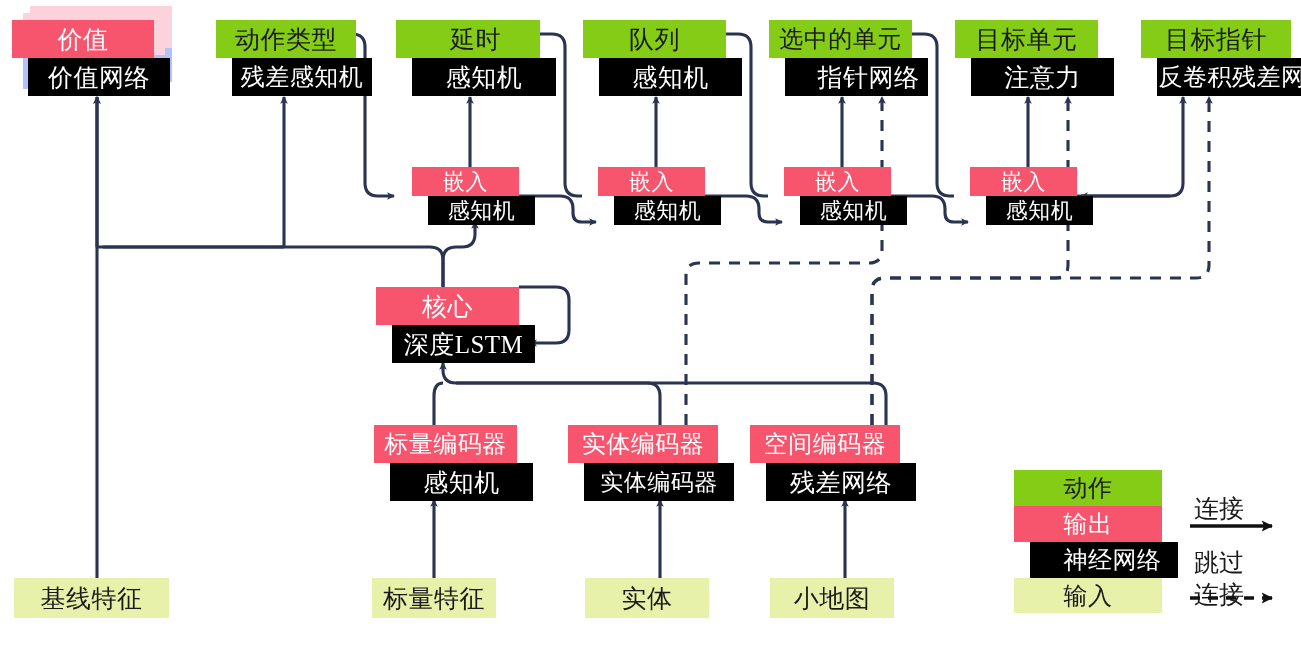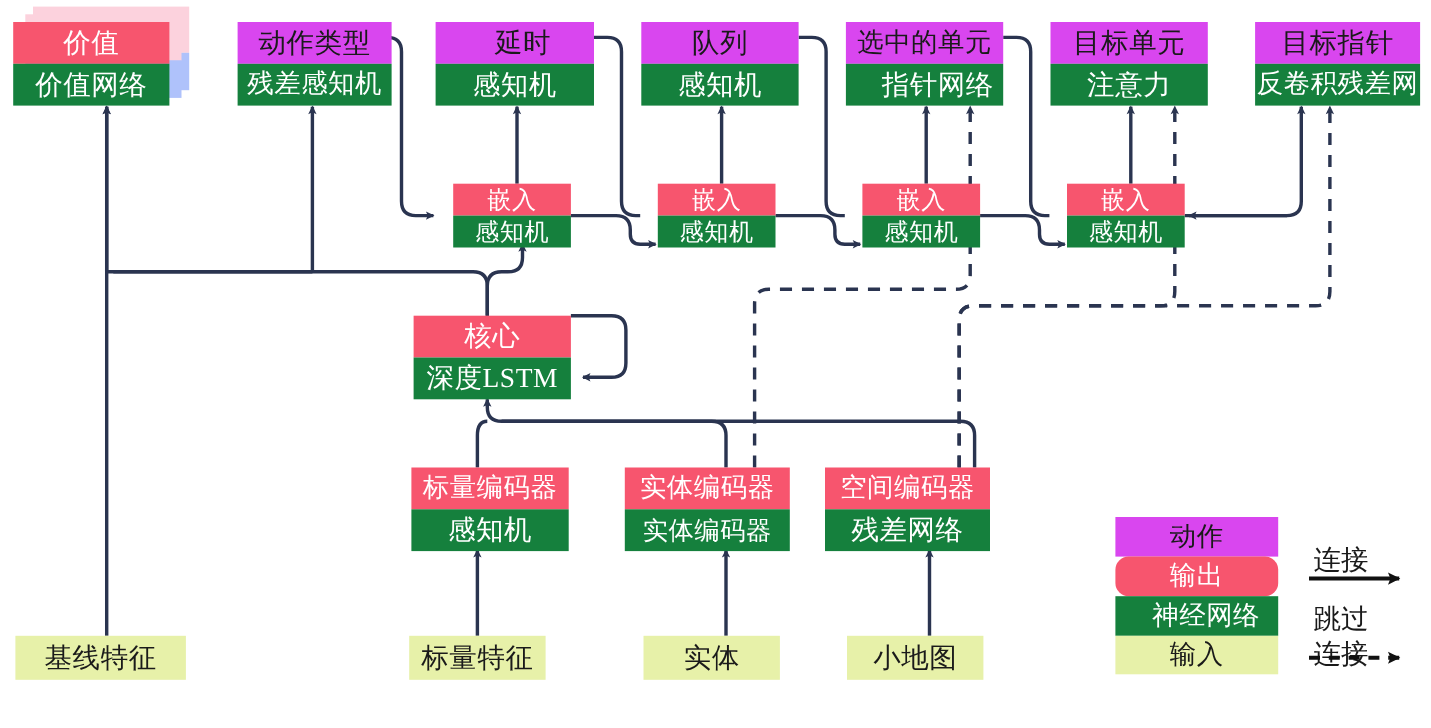--- a/index.html
+++ b/index.html
@@ -11,23 +11,23 @@
   #stage{position:absolute;left:0;top:0;width:1301px;height:662px;}
   svg.wires{position:absolute;left:0;top:0;width:1301px;height:662px;overflow:visible;}
 
   
   .node{position:absolute;box-sizing:border-box;}
   .band{
     box-sizing:border-box;width:100%;
     display:flex;align-items:center;justify-content:center;
     line-height:1;white-space:nowrap;letter-spacing:0.5px;
   }
-  .band.action  {background:#d946ef;color:#1a1a1a;}
+  .band.action  {background:#84cc16;color:#1a1a1a;}
   .band.output  {background:#F7556E;color:#ffffff;}
-  .band.network {background:#15803d;color:#ffffff;}
+  .band.network {background:#000000;color:#ffffff;margin-left:16px;}
   .band.input   {background:#E7F1A9;color:#1a1a1a;}
 
   
   .shadow{position:absolute;box-sizing:border-box;}
   .shadow .s-out{background:#FCD2DD;width:100%;}
   .shadow .s-net{background:#AFC2FB;width:100%;}
 
   
   #legend-swatches{position:absolute;}
   #legend-arrows{position:absolute;}
@@ -201,21 +201,21 @@
   </div>
   <div class="node" style="left:585px;top:578px;width:124px;height:40px;">
     <div class="band input" style="height:40px;font-size:25px;">实体</div>
   </div>
   <div class="node" style="left:770px;top:578px;width:124px;height:40px;">
     <div class="band input" style="height:40px;font-size:25px;">小地图</div>
   </div>
 
   <div id="legend-swatches" style="left:1014px;top:470px;width:148px;height:143px;">
     <div class="band action" style="height:36px;font-size:24px;">动作</div>
-    <div class="band output" style="height:36px;font-size:24px;border-radius:12px;">输出</div>
+    <div class="band output" style="height:36px;font-size:24px;">输出</div>
     <div class="band network" style="height:36px;font-size:24px;padding-left:17px;">神经网络</div>
     <div class="band input" style="height:35px;font-size:24px;">输入</div>
   </div>
 
   <div id="legend-arrows" style="left:1186px;top:470px;width:120px;height:143px;">
     <div class="lg-label" style="left:8px;top:22px;font-size:25px;">连接</div>
     <div class="lg-label" style="left:8px;top:76px;font-size:25px;">跳过</div>
     <div class="lg-label" style="left:8px;top:108px;font-size:25px;">连接</div>
   </div>
 

